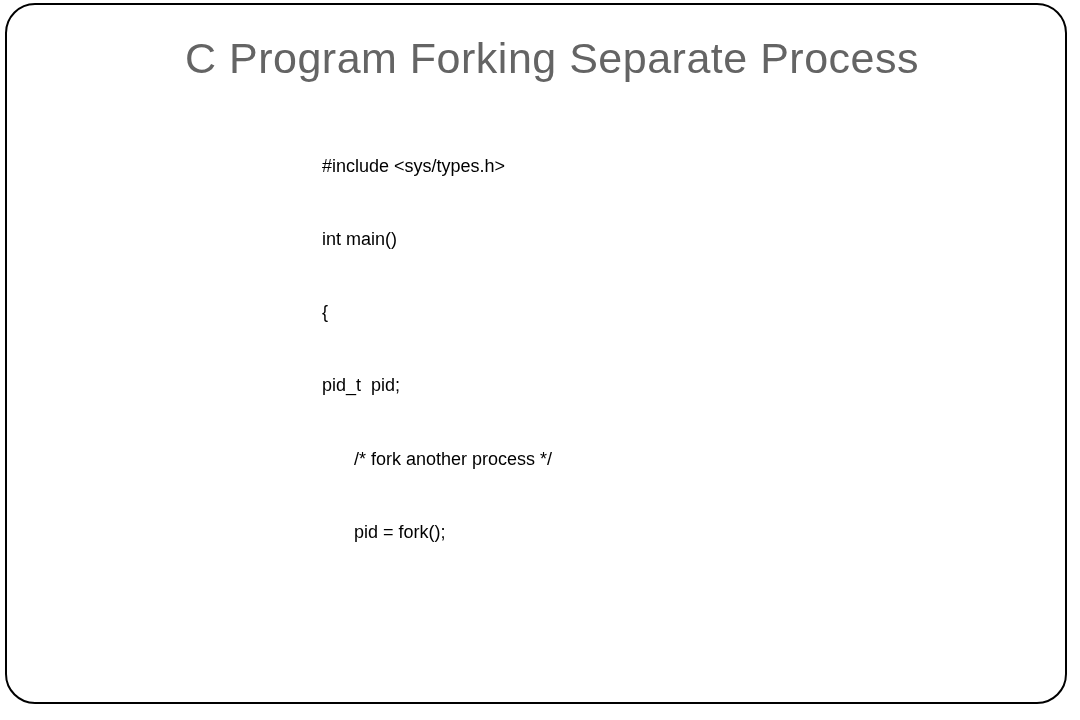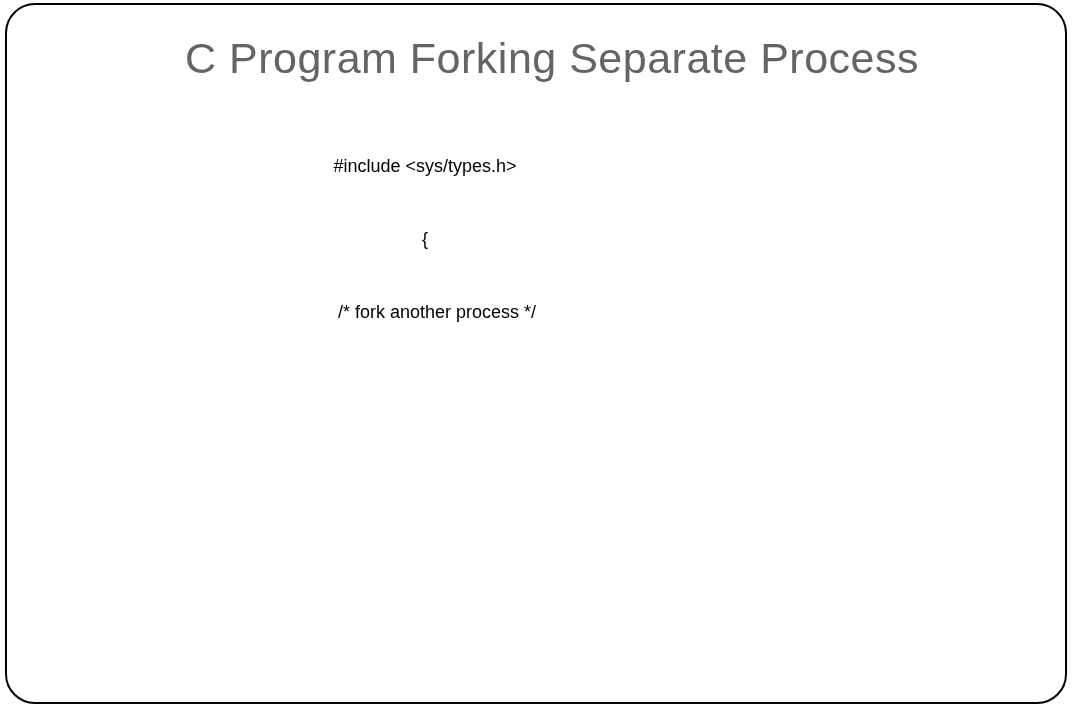--- a/index.html
+++ b/index.html
@@ -40,35 +40,38 @@
   .code-block {
     position: absolute;
     left: 314px;
     top: 105px;
     font-size: 18px;
     line-height: 24.4px;
     color: #000000;
     white-space: pre;
   }
   .code-line { white-space: pre; }
-  .ind0 { margin-left: 0; text-align: center; }
-  .ind1 { margin-left: 24px; }
+  .ind0 { margin-left: 8px; }
+  .ind1 { margin-left: 40px; }
 </style>
 </head>
 <body>
 
 <div class="canvas">
   <div class="slide-border"></div>
 
   <h1 class="slide-title">C Program Forking Separate Process</h1>
 
   <div class="code-block">
     <div class="code-line ind0">#include &lt;sys/types.h&gt;</div>
+    <div class="code-line ind0">int main()</div>
     <div class="code-line ind0">{</div>
+    <div class="code-line ind0">pid_t  pid;</div>
     <div class="code-line ind1">/* fork another process */</div>
+    <div class="code-line ind1">pid = fork();</div>
     
     
     
     
     
     
     
     
     
     

